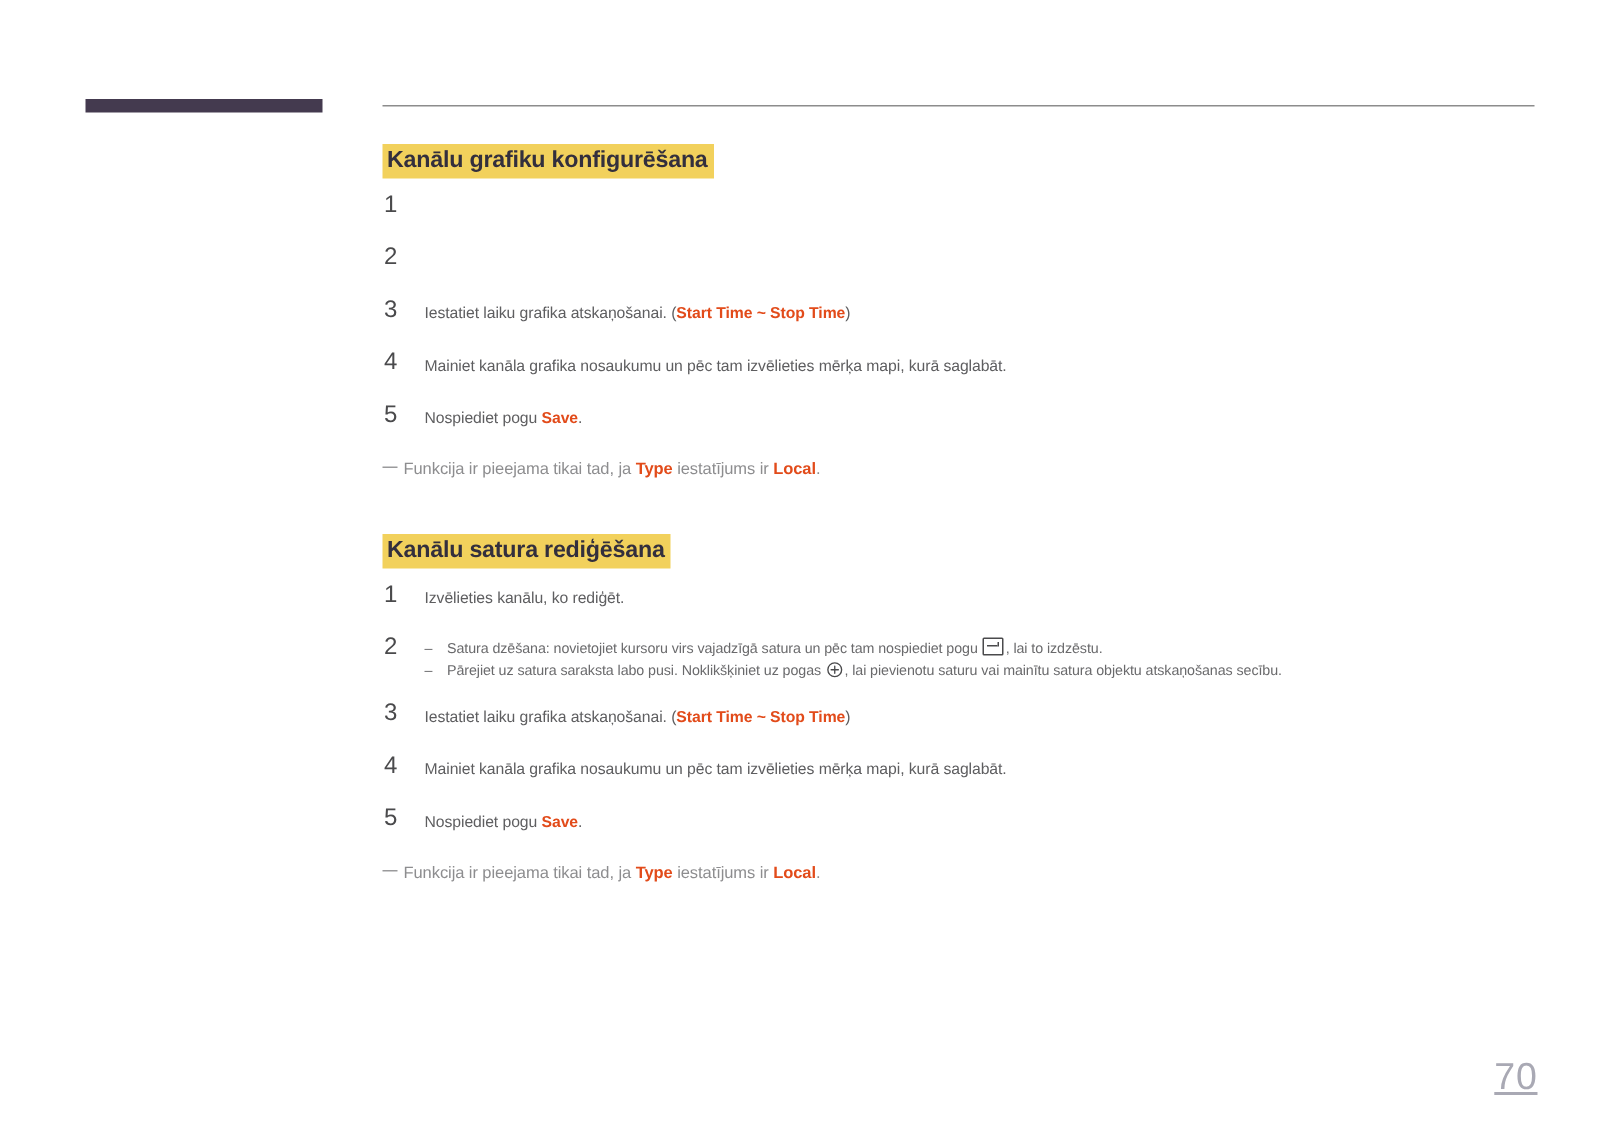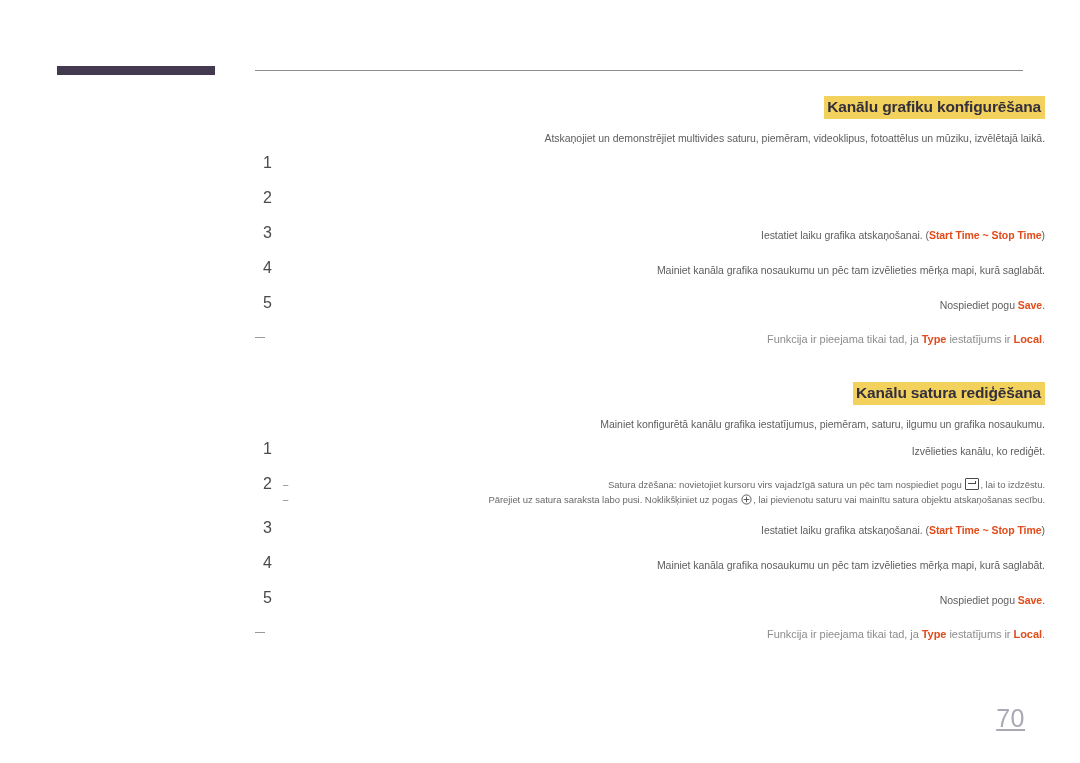--- a/index.html
+++ b/index.html
@@ -11,21 +11,20 @@
     height: 763px;
     background: #ffffff;
     font-family: "Liberation Sans", sans-serif;
     color: #58585a;
     overflow: hidden;
   }
   .page {
     position: relative;
     width: 1080px;
     height: 763px;
-    text-align: right;
   }
 
   
   .header {
     position: absolute;
     left: 0;
     top: 64px;
     width: 1080px;
     height: 14px;
   }
@@ -217,21 +216,20 @@
 <div class="page">
 
   <div class="header">
     <div class="header-bar"></div>
     <div class="header-rule"></div>
   </div>
 
   <div class="content" id="content">
       <div class="section">
         <h2 class="heading"><span class="hl">Kanālu grafiku konfigurēšana</span></h2>
-        <p class="intro">Atskaņojiet un demonstrējiet multivides saturu, piemēram, videoklipus, fotoattēlus un mūziku, izvēlētajā laikā.</p>
         <ol class="steps">
           <li class="step">
             <span class="step-num">1</span>
           </li>
           <li class="step">
             <span class="step-num">2</span>
           </li>
           <li class="step">
             <span class="step-num">3</span>
             <span class="step-text">Iestatiet laiku grafika atskaņošanai. (<b class="kw">Start Time</b><b class="kw"> ~ </b><b class="kw">Stop Time</b>)</span>
@@ -243,21 +241,20 @@
           <li class="step">
             <span class="step-num">5</span>
             <span class="step-text">Nospiediet pogu <b class="kw">Save</b>.</span>
           </li>
         </ol>
         <p class="note"><span class="note-dash"></span>Funkcija ir pieejama tikai tad, ja <b class="kw">Type</b> iestatījums ir <b class="kw">Local</b>.</p>
       </div>
       <div class="gap"></div>
       <div class="section">
         <h2 class="heading"><span class="hl">Kanālu satura rediģēšana</span></h2>
-        <p class="intro">Mainiet konfigurētā kanālu grafika iestatījumus, piemēram, saturu, ilgumu un grafika nosaukumu.</p>
         <ol class="steps">
           <li class="step">
             <span class="step-num">1</span>
             <span class="step-text">Izvēlieties kanālu, ko rediģēt.</span>
           </li>
           <li class="step">
             <span class="step-num">2</span>
             <ul class="subs">
               <li><span class="dash">–</span>Satura dzēšana: novietojiet kursoru virs vajadzīgā satura un pēc tam nospiediet pogu <span class="icon-key"></span>, lai to izdzēstu.</li>
               <li><span class="dash">–</span>Pārejiet uz satura saraksta labo pusi. Noklikšķiniet uz pogas <span class="icon-plus"><svg width="11" height="11" viewBox="0 0 11 11">

